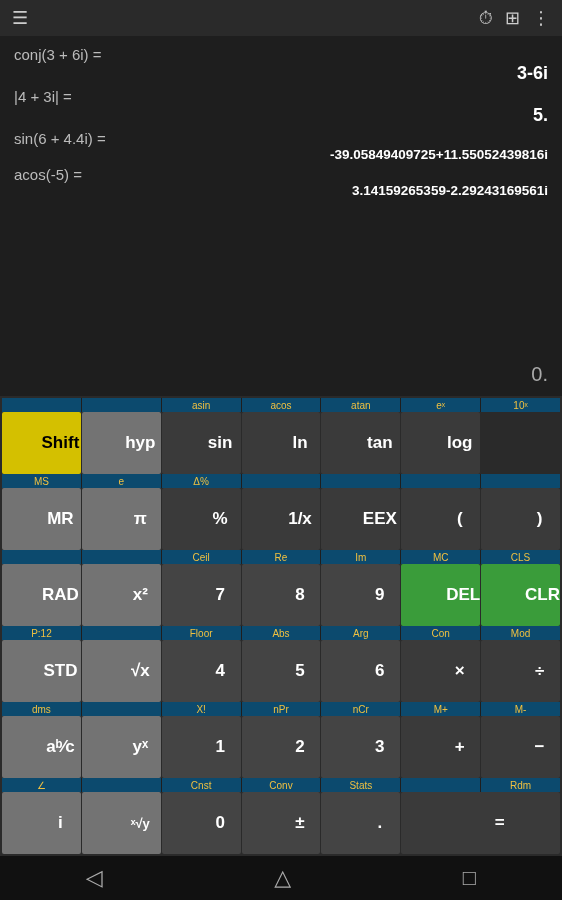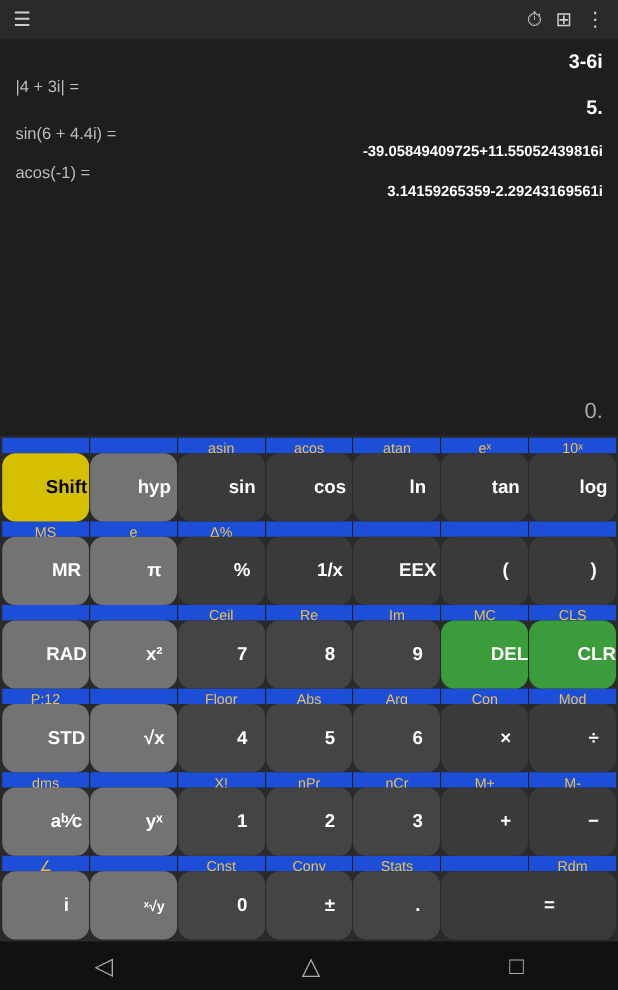--- a/index.html
+++ b/index.html
@@ -73,21 +73,21 @@
     .btn-grid {
       display: grid;
       grid-template-columns: repeat(7, 1fr);
       gap: 1px;
     }
 
     .btn {
       background: #3a3a3a;
       color: #fff;
       border: none;
-      border-radius: 12px;
+      border-radius: 2px;
       font-size: 16px;
       font-weight: bold;
       cursor: pointer;
       display: flex;
       flex-direction: column;
       align-items: center;
       justify-content: center;
       position: relative;
       height: 62px;
       user-select: none;
@@ -120,25 +120,25 @@
     
     .row-labels {
       display: grid;
       grid-template-columns: repeat(7, 1fr);
       gap: 1px;
       background: #1e1e1e;
       padding: 0;
     }
     .row-lbl {
       color: #f0c040;
-      font-size: 13px;
+      font-size: 10px;
       text-align: center;
       padding: 2px 0;
       height: 14px;
-      background: #1d4ed8;
+      background: #0c4a6e;
     }
 
     
     .nav-bar {
       background: #111;
       height: 44px;
       display: flex;
       align-items: center;
       justify-content: space-around;
     }
@@ -158,32 +158,33 @@
   </div>
   <div class="status-bar-right">
     <span class="status-icon">⏱</span>
     <span class="status-icon">⊞</span>
     <span class="status-icon">⋮</span>
   </div>
 </div>
 
 <div class="display">
   <div class="calc-line">
+    <div class="calc-expr">conj(3 + 6i) =</div>
     <div class="calc-result">3-6i</div>
   </div>
   <div class="calc-line">
     <div class="calc-expr">|4 + 3i| =</div>
     <div class="calc-result">5.</div>
   </div>
   <div class="calc-line">
     <div class="calc-expr">sin(6 + 4.4i) =</div>
     <div class="calc-result long">-39.05849409725+11.55052439816i</div>
   </div>
   <div class="calc-line">
-    <div class="calc-expr">acos(-1) =</div>
+    <div class="calc-expr">acos(-5) =</div>
     <div class="calc-result long">3.14159265359-2.29243169561i</div>
   </div>
   <div class="current-input">0.</div>
 </div>
 
 <div class="calculator">
 
   <div class="row-labels">
     <div class="row-lbl"></div>
     <div class="row-lbl"></div>
@@ -198,23 +199,20 @@
     <button class="btn shift-btn">
         <span class="btn-main">Shift</span>
       </button>
     <button class="btn dark-btn">
         <span class="btn-main">hyp</span>
       </button>
     <button class="btn">
         <span class="btn-main">sin</span>
       </button>
     <button class="btn">
-        <span class="btn-main">cos</span>
-      </button>
-    <button class="btn">
         <span class="btn-main">ln</span>
       </button>
     <button class="btn">
         <span class="btn-main">tan</span>
       </button>
     <button class="btn">
         <span class="btn-main">log</span>
       </button>
   </div>
 

